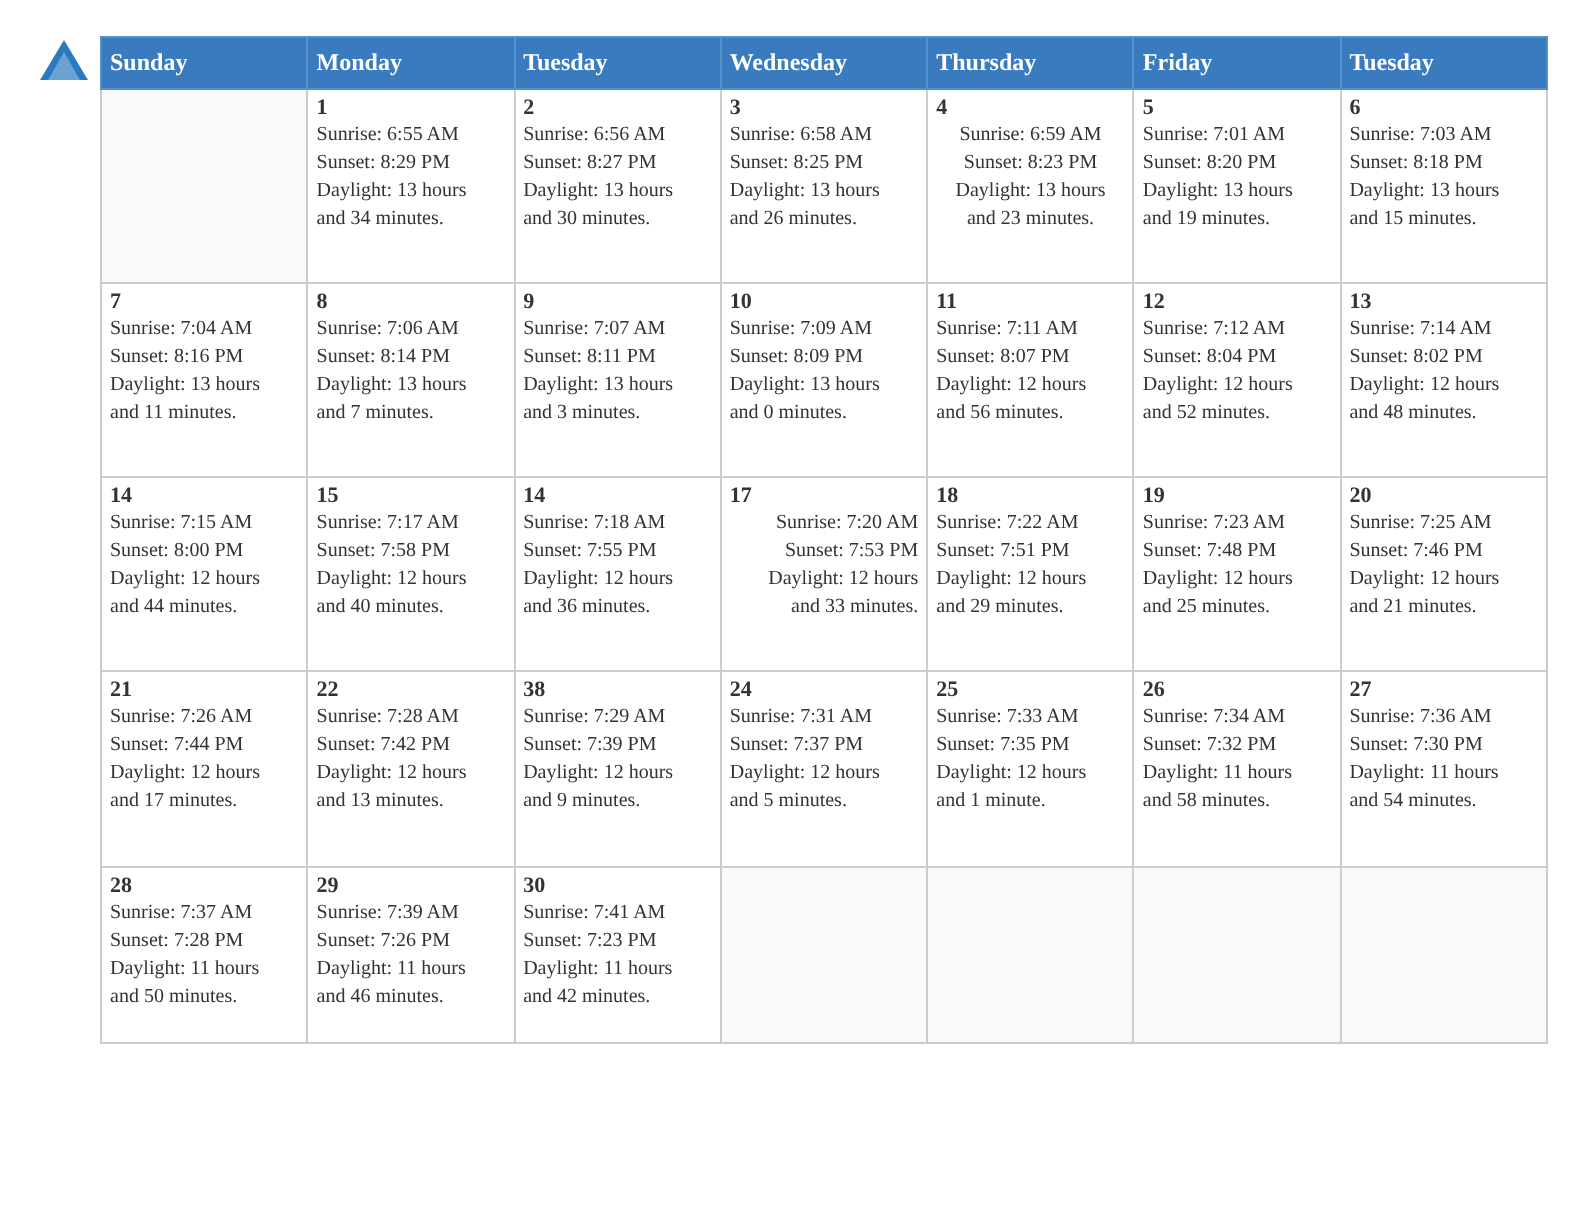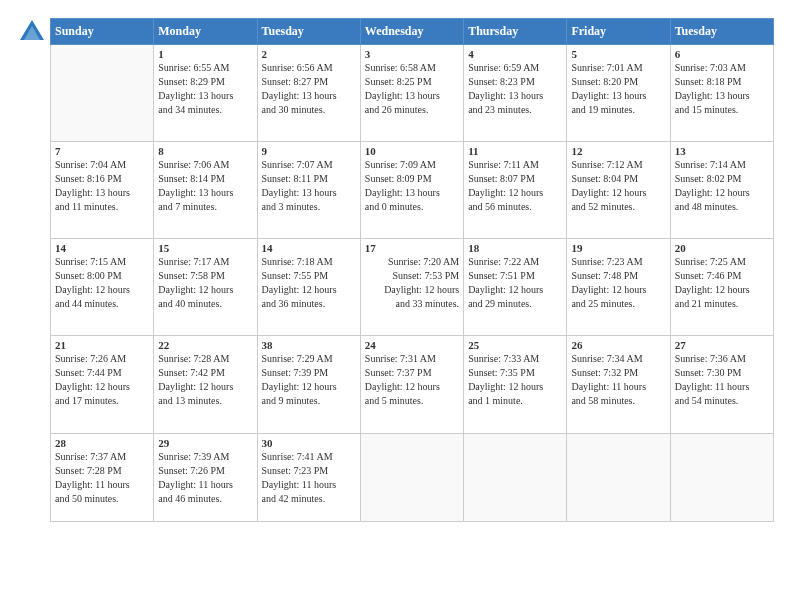--- a/index.html
+++ b/index.html
@@ -156,21 +156,21 @@
           </td>
           <td>
             <span class="day-num">3</span>
             <div class="day-info" style="white-space: pre-line;">Sunrise: 6:58 AM
 Sunset: 8:25 PM
 Daylight: 13 hours
 and 26 minutes.</div>
           </td>
           <td>
             <span class="day-num">4</span>
-            <div class="day-info" style="white-space: pre-line;">Sunrise: 6:59 AM
+            <div class="day-info" style="white-space: pre-line; text-align: center;">Sunrise: 6:59 AM
 Sunset: 8:23 PM
 Daylight: 13 hours
 and 23 minutes.</div>
           </td>
           <td>
             <span class="day-num">5</span>
             <div class="day-info" style="white-space: pre-line;">Sunrise: 7:01 AM
 Sunset: 8:20 PM
 Daylight: 13 hours
 and 19 minutes.</div>

